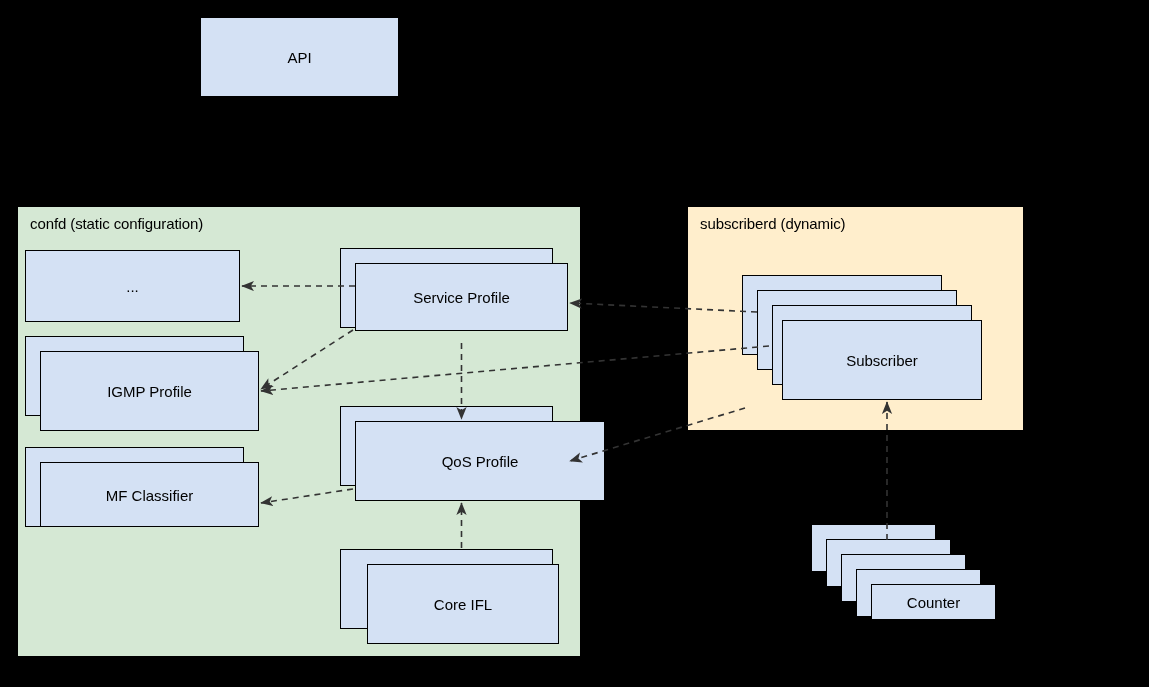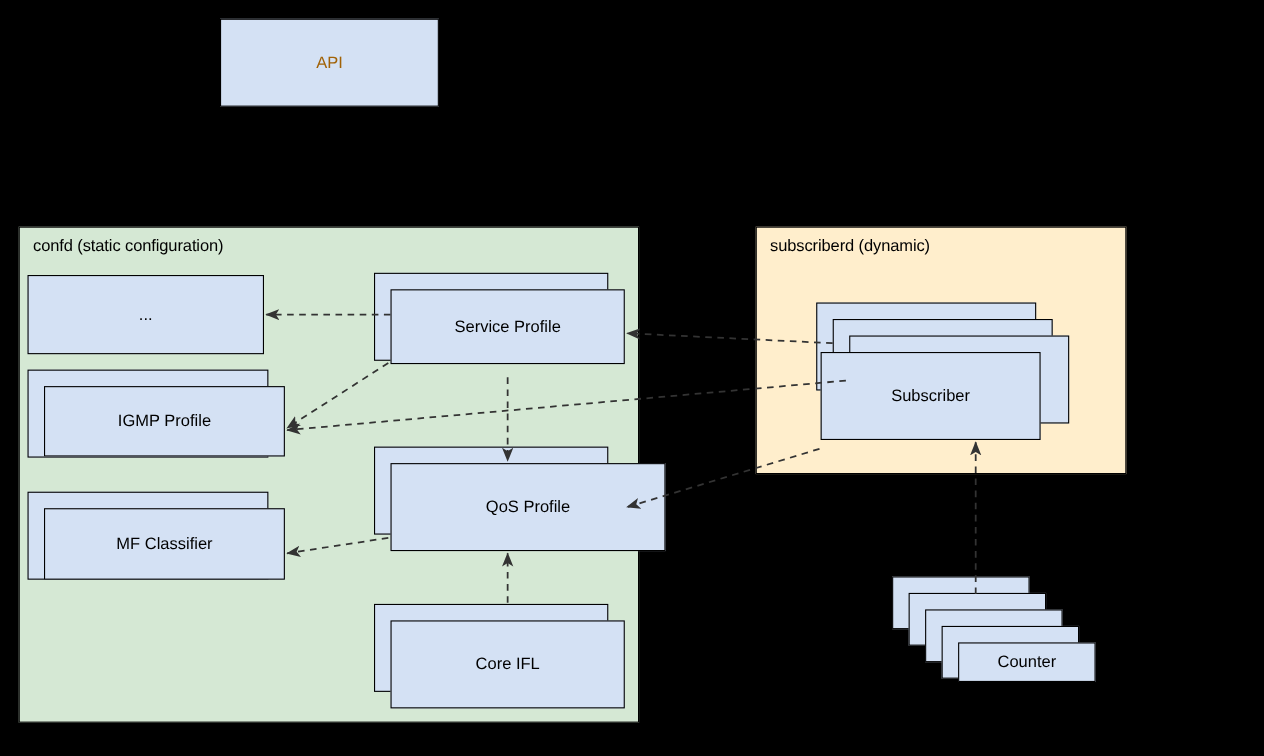--- a/index.html
+++ b/index.html
@@ -74,21 +74,21 @@
     z-index: 4;
   }
   .toplevel .node-label {
     position: absolute;
     left: 0;
     right: 0;
     top: 50%;
     transform: translateY(-50%);
     text-align: center;
     font-size: 15px;
-    color: #a16207;
+    color: #000000;
     white-space: nowrap;
   }
 </style>
 </head>
 <body>
 
 <div id="canvas">
 
   <div class="panel" style="left: 17px; top: 206px; width: 564px; height: 451px; background: rgb(213, 232, 212);">
     <div class="panel-title">confd (static configuration)</div>
@@ -102,43 +102,43 @@
   <div class="toplevel" style="left: 200px; top: 17px; width: 199px; height: 80px;">
     <span class="node-label">API</span>
   </div>
 
 
   <div id="node-layer">
       <div class="node" style="left: 25px; top: 250px; width: 215px; height: 72px;">
         <span class="node-label">...</span>
       </div>
       <div class="shadowbox" style="left: 25px; top: 336px; width: 219px; height: 80px;"></div>
-      <div class="node" style="left: 40px; top: 351px; width: 219px; height: 64px;">
+      <div class="node" style="left: 40px; top: 351px; width: 219px; height: 80px;">
         <span class="node-label">IGMP Profile</span>
       </div>
       <div class="shadowbox" style="left: 25px; top: 447px; width: 219px; height: 80px;"></div>
       <div class="node" style="left: 40px; top: 462px; width: 219px; height: 65px;">
         <span class="node-label">MF Classifier</span>
       </div>
       <div class="shadowbox" style="left: 340px; top: 248px; width: 213px; height: 80px;"></div>
       <div class="node" style="left: 355px; top: 263px; width: 213px; height: 68px;">
         <span class="node-label">Service Profile</span>
       </div>
       <div class="shadowbox" style="left: 340px; top: 406px; width: 213px; height: 80px;"></div>
       <div class="node" style="left: 355px; top: 421px; width: 250px; height: 80px;">
         <span class="node-label">QoS Profile</span>
       </div>
       <div class="shadowbox" style="left: 340px; top: 549px; width: 213px; height: 80px;"></div>
-      <div class="node" style="left: 355px; top: 564px; width: 213px; height: 80px;">
+      <div class="node" style="left: 367px; top: 564px; width: 192px; height: 80px;">
         <span class="node-label">Core IFL</span>
       </div>
       <div class="shadowbox" style="left: 742px; top: 275px; width: 200px; height: 80px;"></div>
       <div class="shadowbox" style="left: 757px; top: 290px; width: 200px; height: 80px;"></div>
       <div class="shadowbox" style="left: 772px; top: 305px; width: 200px; height: 80px;"></div>
-      <div class="node" style="left: 746px; top: 320px; width: 200px; height: 80px;">
+      <div class="node" style="left: 782px; top: 320px; width: 200px; height: 80px;">
         <span class="node-label">Subscriber</span>
       </div>
       <div class="shadowbox" style="left: 811px; top: 524px; width: 125px; height: 48px;"></div>
       <div class="shadowbox" style="left: 826px; top: 539px; width: 125px; height: 48px;"></div>
       <div class="shadowbox" style="left: 841px; top: 554px; width: 125px; height: 48px;"></div>
       <div class="shadowbox" style="left: 856px; top: 569px; width: 125px; height: 48px;"></div>
       <div class="node" style="left: 871px; top: 584px; width: 125px; height: 36px;">
         <span class="node-label">Counter</span>
       </div>
     </div>

